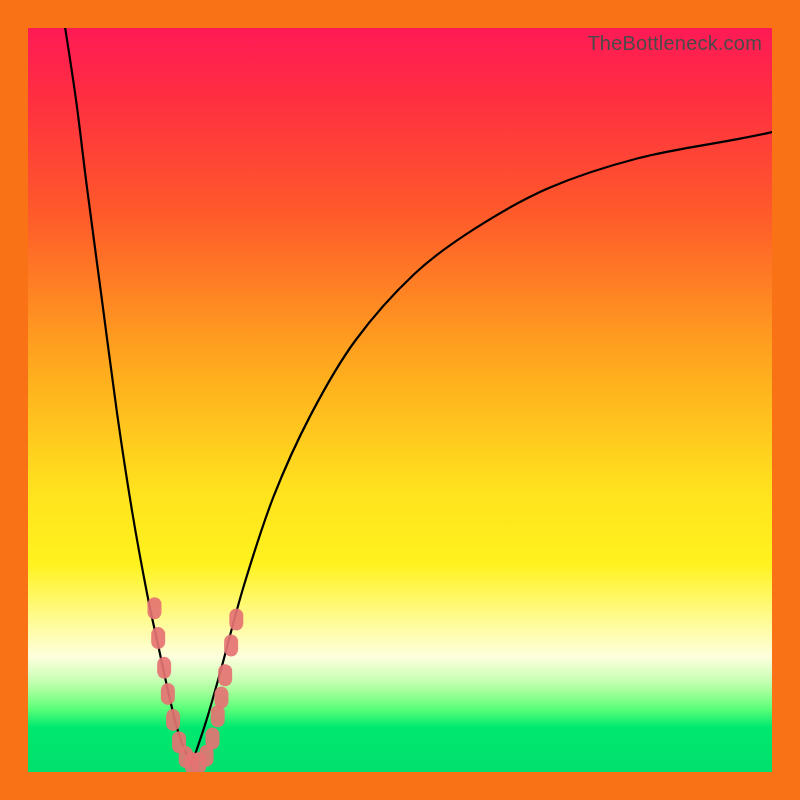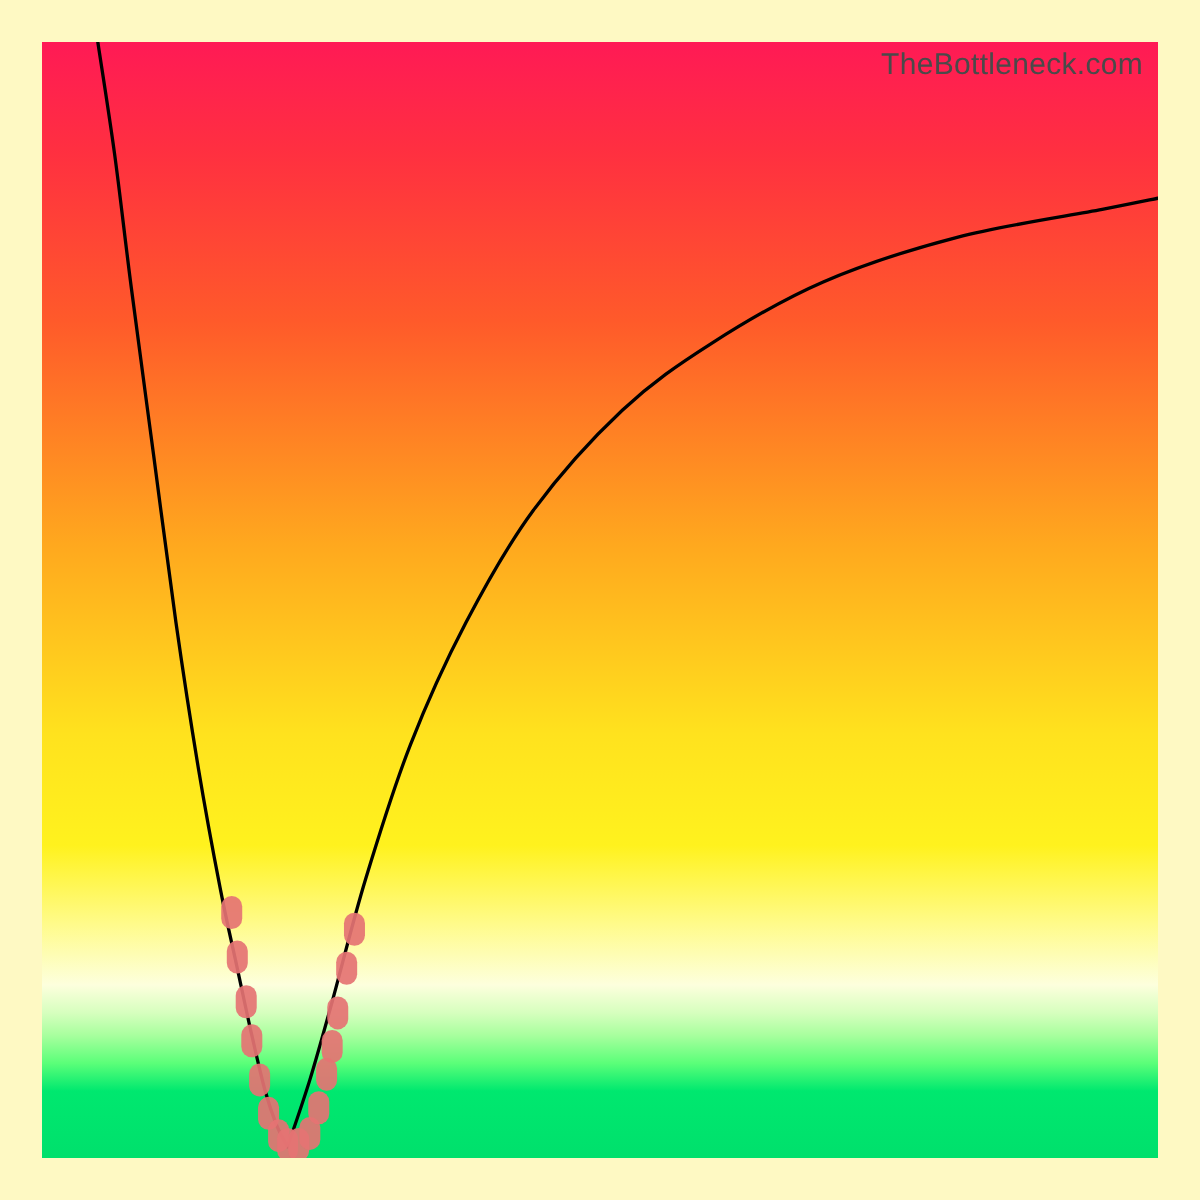--- a/index.html
+++ b/index.html
@@ -8,21 +8,21 @@
     width: 800px;
     height: 800px;
     overflow: hidden;
     font-family: Arial, Helvetica, sans-serif;
     background: #000;
   }
   .frame {
     position: relative;
     width: 800px;
     height: 800px;
-    background: #fef9c3;
+    background: #f97316;
   }
   .plot-area {
     position: absolute;
     left: 28px;
     top: 28px;
     width: 744px;
     height: 744px;
     overflow: hidden;
   }
   .gradient-bg {

